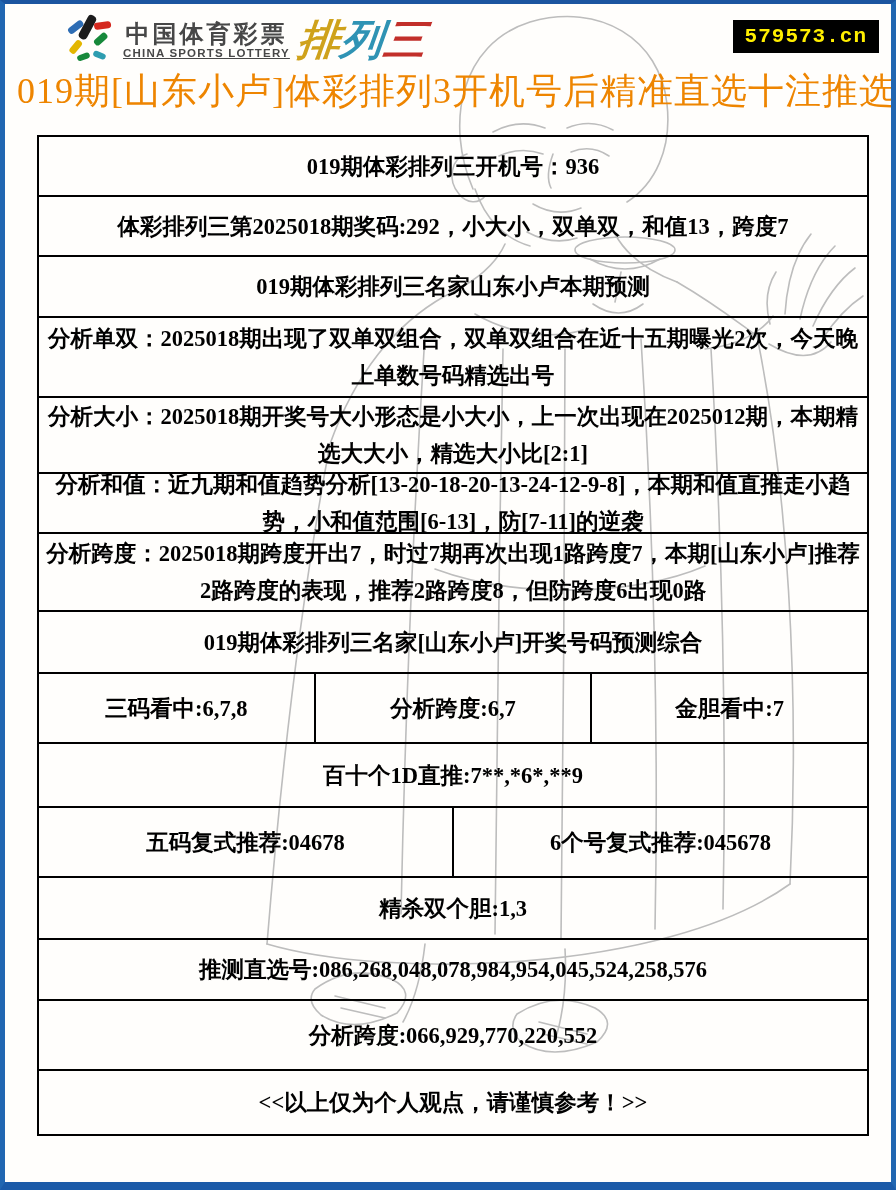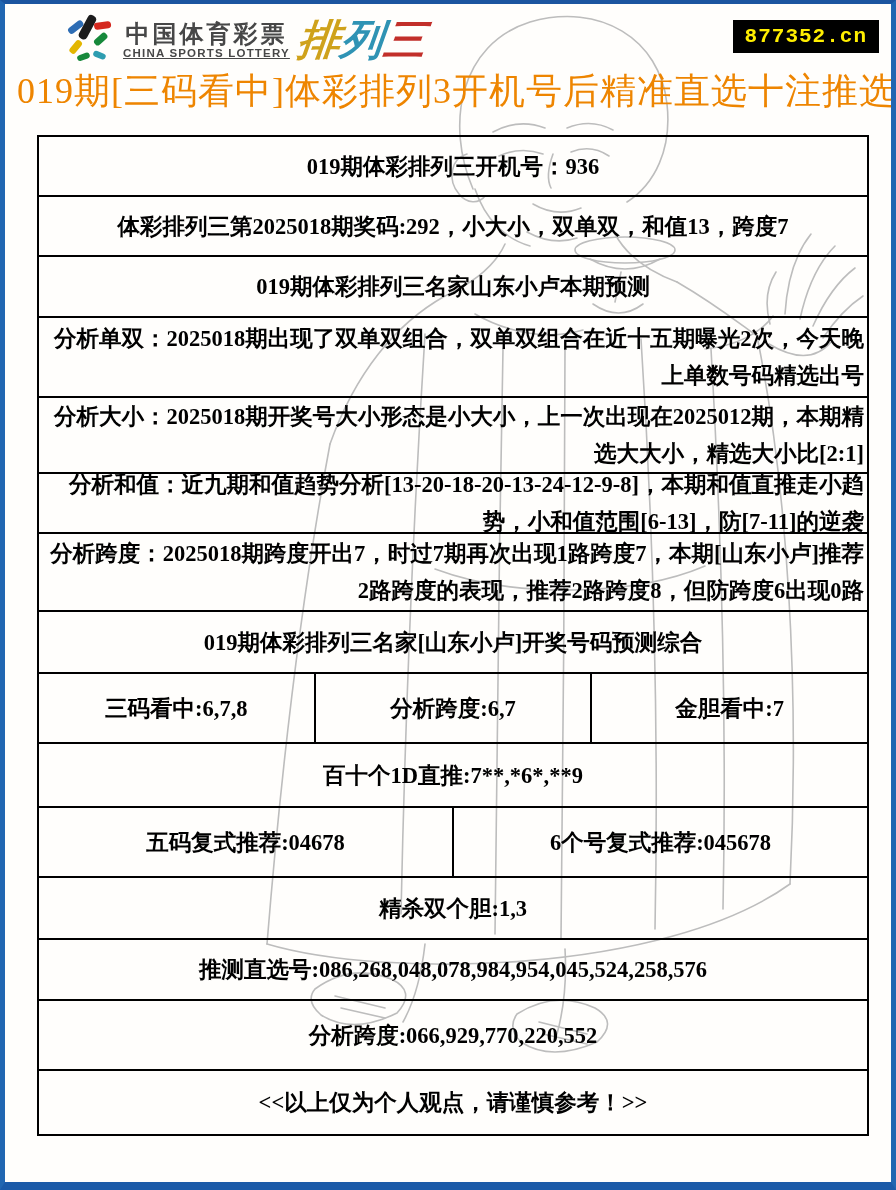--- a/index.html
+++ b/index.html
@@ -31,21 +31,21 @@
     position:absolute;top:64px;left:12px;width:872px;z-index:2;margin:0;
     font-size:36px;font-weight:400;letter-spacing:1px;color:#ee8500;
     white-space:nowrap;line-height:46px;
   }
   .tbl{position:absolute;top:131px;left:32px;width:828px;z-index:1;
        border:2px solid #000;background:transparent;}
   .tr{display:flex;align-items:center;justify-content:center;box-sizing:border-box;
       border-bottom:2px solid #000;text-align:right;
       font-size:22.5px;font-weight:700;color:#000;line-height:37px;}
   .tr:last-child{border-bottom:none;}
-  .tr.left{justify-content:flex-start;text-align:right;padding:12px 3px;}
+  .tr.left{justify-content:flex-start;text-align:center;padding:12px 3px;}
   .td{flex:1;height:100%;display:flex;align-items:center;justify-content:center;
       border-right:2px solid #000;box-sizing:border-box;}
   .td:last-child{border-right:none;}
   .h60{height:70px}.h62{height:60px}.h63{height:61px}.h64{height:62px}
   .h65{height:63px}.h66{height:64px}.h78{height:76px}.h80{height:78px}
   .h82{height:80px}.h90{height:60px}
 </style>
 </head>
 <body>
 
@@ -109,24 +109,24 @@
         <rect x="30" y="38" width="13" height="6" rx="3" fill="#2e9db0" transform="rotate(22 36 41)"></rect>
       </svg>
       <div class="brand">
         <div class="brand-cn">中国体育彩票</div>
         <div class="brand-en">CHINA SPORTS LOTTERY</div>
       </div>
       <div class="plw">
         <span class="c1">排</span><span class="c2">列</span><span class="c3">三</span>
       </div>
     </div>
-    <div class="badge">877352.cn</div>
+    <div class="badge">579573.cn</div>
   </div>
 
-  <h1 class="title">019期[三码看中]体彩排列3开机号后精准直选十注推选</h1>
+  <h1 class="title">019期[山东小卢]体彩排列3开机号后精准直选十注推选</h1>
 
   <div class="tbl">
     <div class="tr h62">019期体彩排列三开机号：936</div>
     <div class="tr h62">体彩排列三第2025018期奖码:292，小大小，双单双，和值13，跨度7</div>
     <div class="tr h63">019期体彩排列三名家山东小卢本期预测</div>
     <div class="tr h82 left">分析单双：2025018期出现了双单双组合，双单双组合在近十五期曝光2次，今天晚上单数号码精选出号</div>
     <div class="tr h78 left">分析大小：2025018期开奖号大小形态是小大小，上一次出现在2025012期，本期精选大大小，精选大小比[2:1]</div>
     <div class="tr h90 left">分析和值：近九期和值趋势分析[13-20-18-20-13-24-12-9-8]，本期和值直推走小趋势，小和值范围[6-13]，防[7-11]的逆袭</div>
     <div class="tr h80 left">分析跨度：2025018期跨度开出7，时过7期再次出现1路跨度7，本期[山东小卢]推荐2路跨度的表现，推荐2路跨度8，但防跨度6出现0路</div>
     <div class="tr h64">019期体彩排列三名家[山东小卢]开奖号码预测综合</div>

